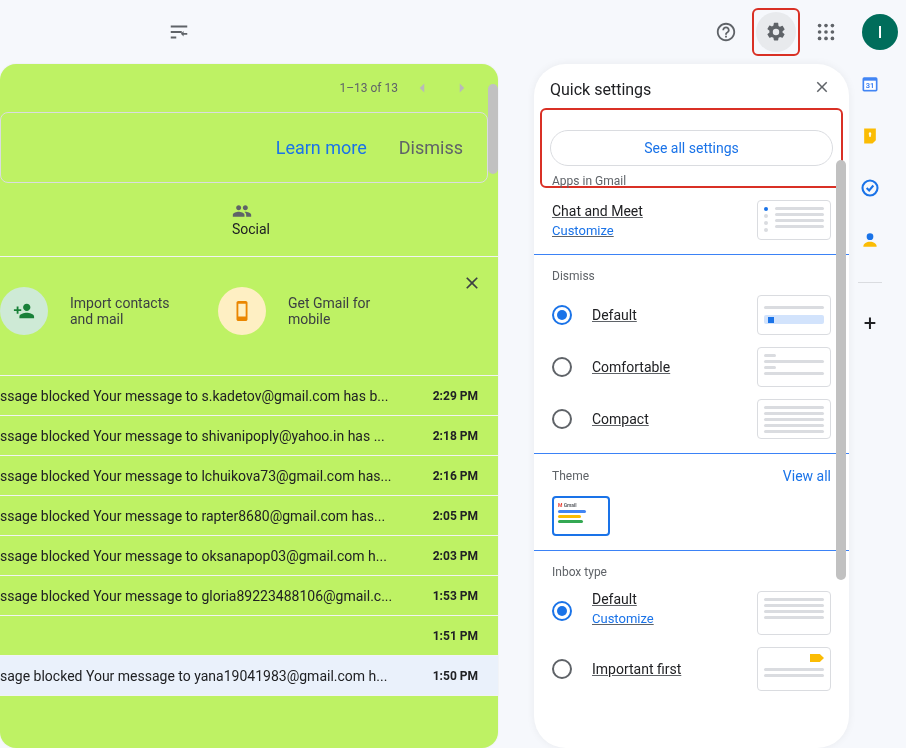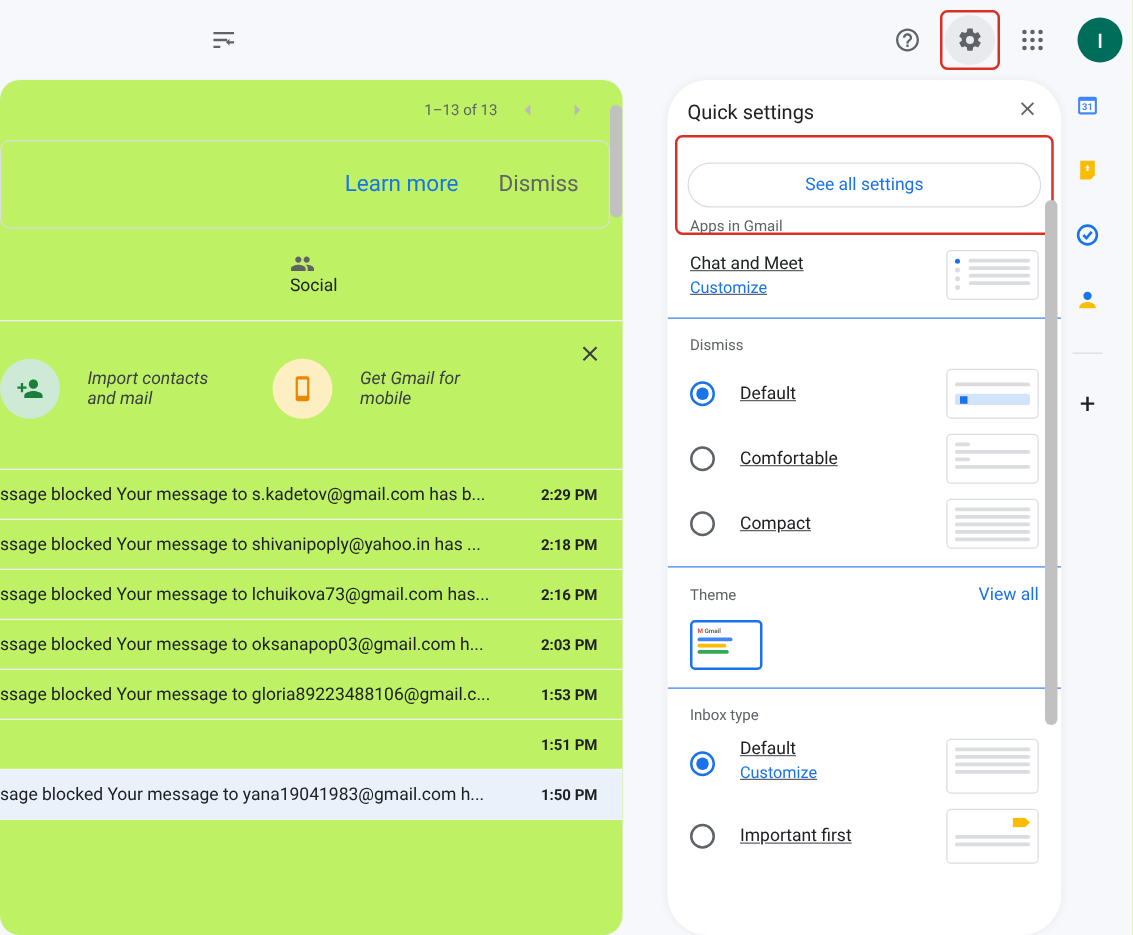--- a/index.html
+++ b/index.html
@@ -29,21 +29,21 @@
     .teaser-actions span{font-size:18px;color:#5f6368;margin-left:28px;cursor:pointer;}
     .teaser-actions span.learn{color:#1a73e8;}
 
     .tab-container{display:flex;align-items:center;height:56px;border-bottom:1px solid #f1f3f4;padding-left:4px;flex-direction:column;}
     .tab-container svg{width:20px;height:20px;fill:#5f6368;margin-right:18px;}
     .tab-label{font-size:14px;color:#202124;}
 
     .getting-started{position:relative;padding:30px 0 40px 0;display:flex;gap:40px;border-bottom:1px solid #f1f3f4;}
     .gs-close{position:absolute;right:16px;top:16px;cursor:pointer;}
     .gs-close svg{width:20px;height:20px;fill:#3c4043;}
-    .gs-item{display:flex;align-items:center;gap:22px;font-style:italic;}
+    .gs-item{display:flex;align-items:center;gap:22px;}
     .gs-circle{width:48px;height:48px;border-radius:50%;display:flex;align-items:center;justify-content:center;}
     .gs-circle.green{background:#ceead6;}
     .gs-circle.yellow{background:#feefc3;}
     .gs-circle svg{width:22px;height:22px;}
     .gs-text{font-size:14px;color:#3c4043;display:block;max-width:108px;}
 
     .email-row{height:40px;display:flex;align-items:center;justify-content:space-between;border-bottom:1px solid #f1f3f4;padding-right:20px;font-size:14px;color:#202124;}
     .email-subject{white-space:nowrap;overflow:hidden;text-overflow:ellipsis;flex:1;padding-right:10px;}
     .email-time{font-size:12px;font-weight:700;color:#202124;min-width:56px;text-align:right;}
     .email-row.last {background:#eaf1fb;}
@@ -189,20 +189,24 @@
           </div>
           <div class="email-row">
             <span class="email-subject">ssage blocked Your message to shivanipoply@yahoo.in has ...</span>
             <span class="email-time">2:18 PM</span>
           </div>
           <div class="email-row">
             <span class="email-subject">ssage blocked Your message to lchuikova73@gmail.com has...</span>
             <span class="email-time">2:16 PM</span>
           </div>
           <div class="email-row">
+            <span class="email-subject">ssage blocked Your message to rapter8680@gmail.com has...</span>
+            <span class="email-time">2:05 PM</span>
+          </div>
+          <div class="email-row">
             <span class="email-subject">ssage blocked Your message to oksanapop03@gmail.com h...</span>
             <span class="email-time">2:03 PM</span>
           </div>
           <div class="email-row">
             <span class="email-subject">ssage blocked Your message to gloria89223488106@gmail.c...</span>
             <span class="email-time">1:53 PM</span>
           </div>
           <div class="email-row">
             <span class="email-subject"></span>
             <span class="email-time">1:51 PM</span>

